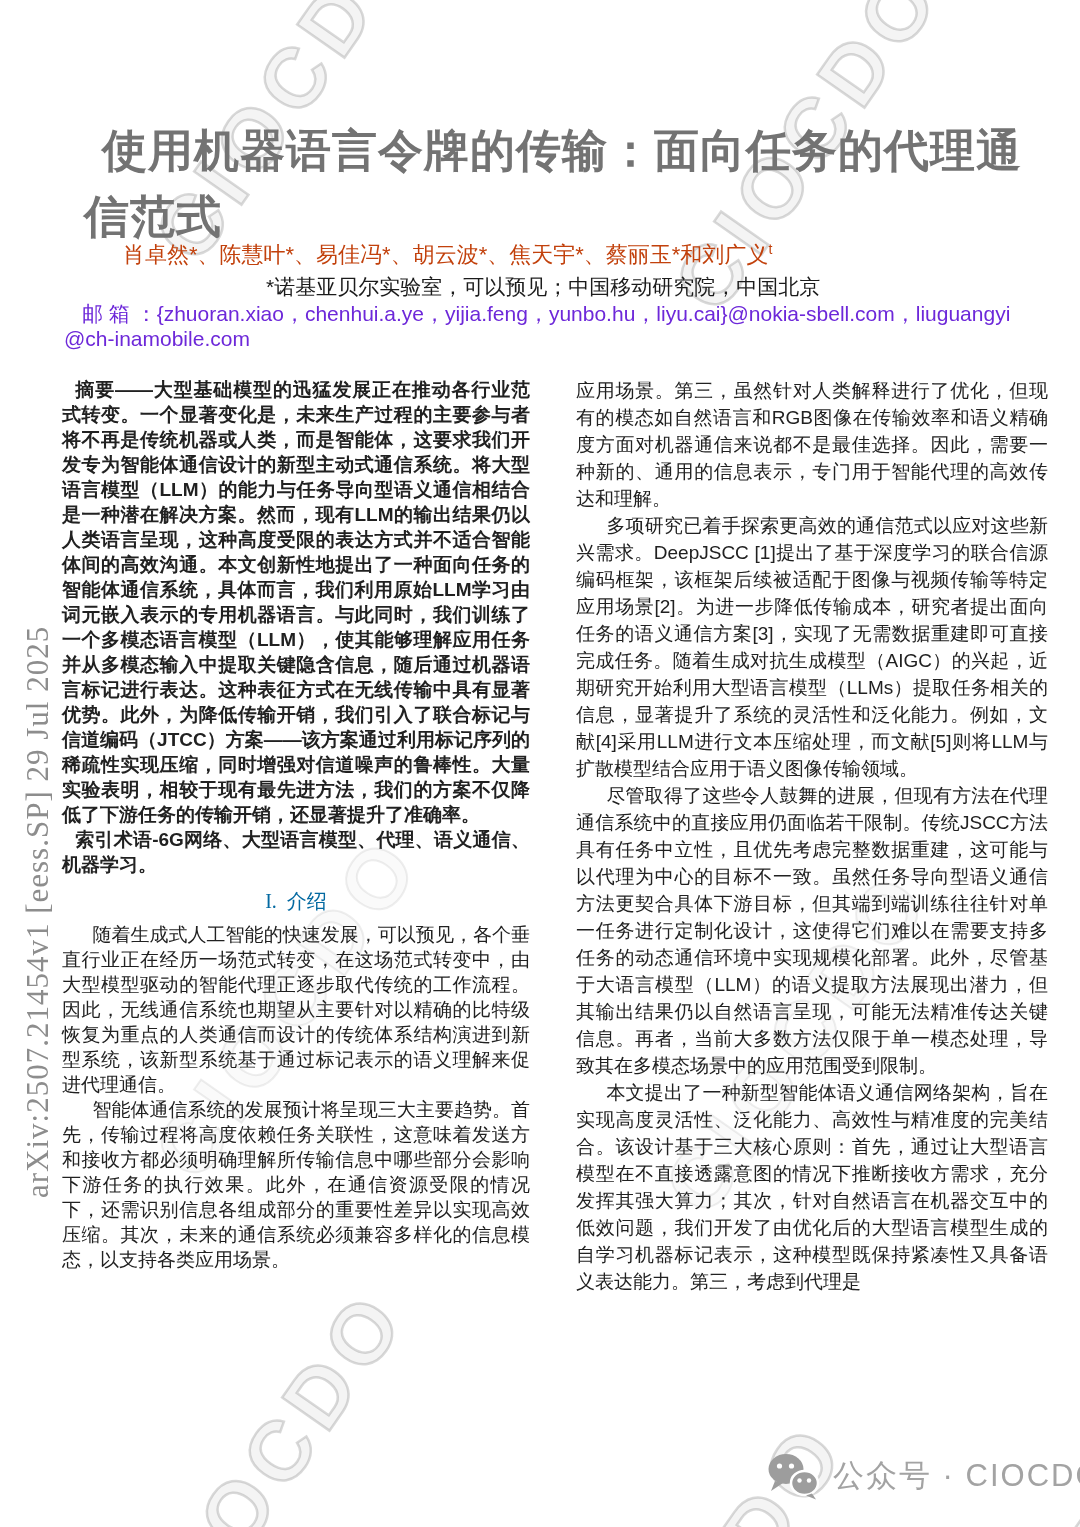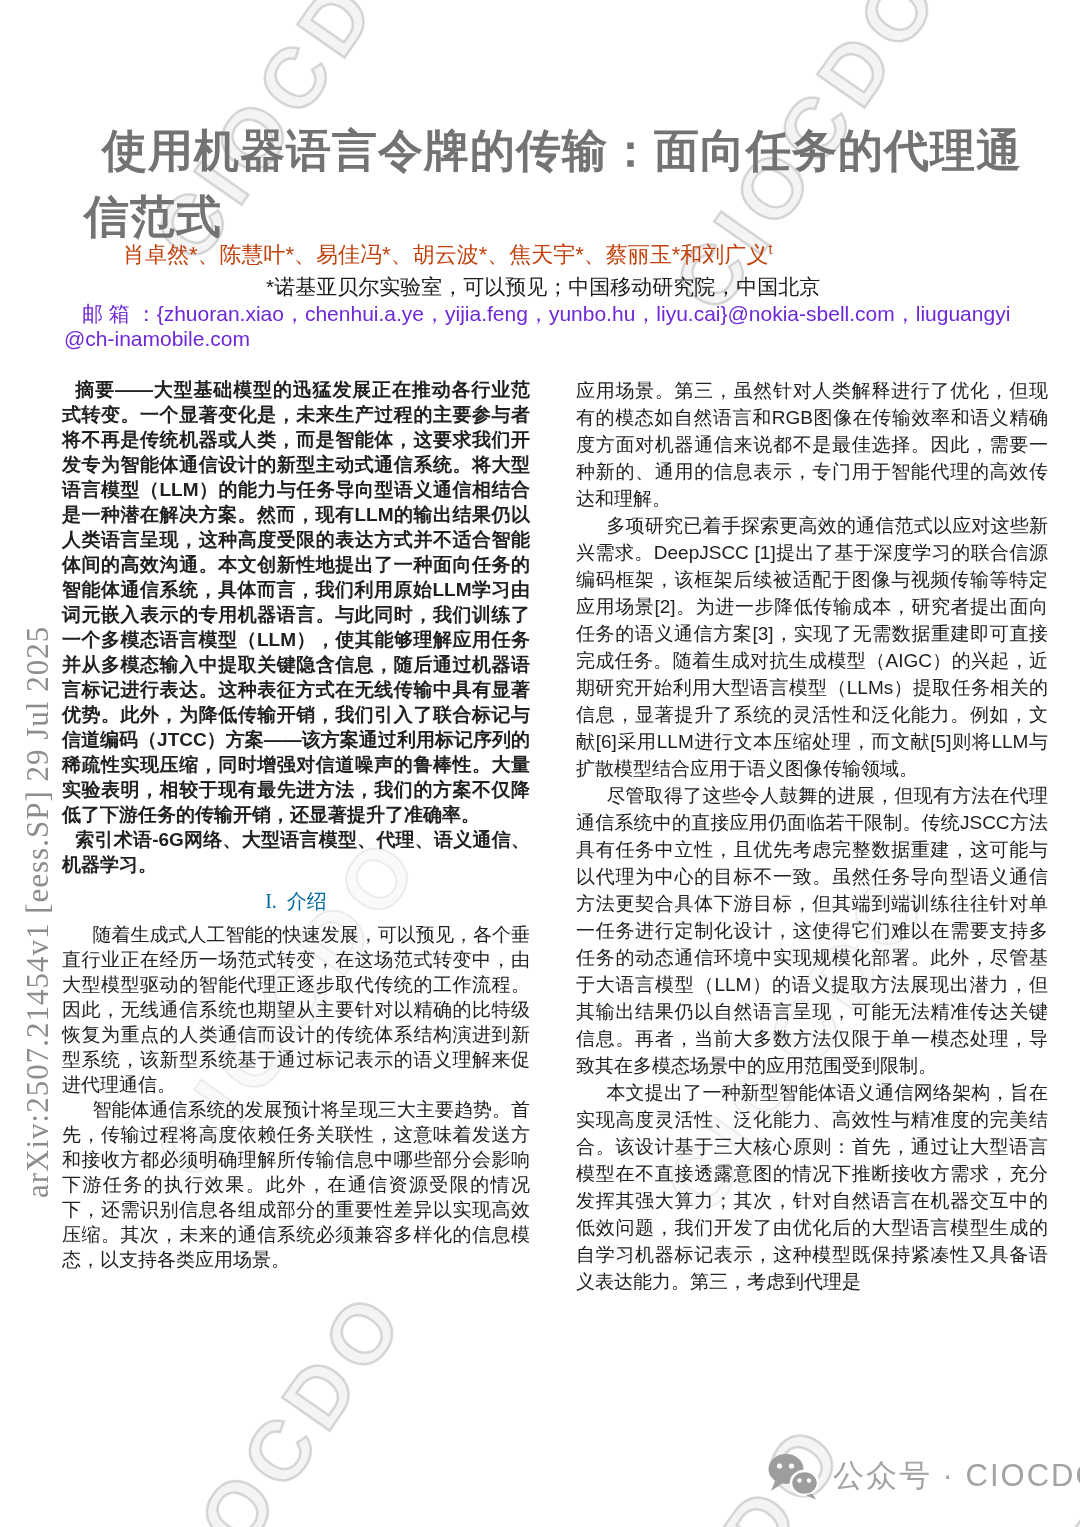--- a/index.html
+++ b/index.html
@@ -147,21 +147,21 @@
   <div class="col col-left">
     <p class="abstract-p"><span>摘要——</span><span>大型基础模型的迅猛发展正在推动各行业范式转变。一个显著变化是，未来生产过程的主要参与者将不再是传统机器或人类，而是智能体，这要求我们开发专为智能体通信设计的新型主动式通信系统。将大型语言模型（LLM）的能力与任务导向型语义通信相结合是一种潜在解决方案。然而，现有LLM的输出结果仍以人类语言呈现，这种高度受限的表达方式并不适合智能体间的高效沟通。本文创新性地提出了一种面向任务的智能体通信系统，具体而言，我们利用原始LLM学习由词元嵌入表示的专用机器语言。与此同时，我们训练了一个多模态语言模型（LLM），使其能够理解应用任务并从多模态输入中提取关键隐含信息，随后通过机器语言标记进行表达。这种表征方式在无线传输中具有显著优势。此外，为降低传输开销，我们引入了联合标记与信道编码（JTCC）方案——该方案通过利用标记序列的稀疏性实现压缩，同时增强对信道噪声的鲁棒性。大量实验表明，相较于现有最先进方法，我们的方案不仅降低了下游任务的传输开销，还显著提升了准确率。</span></p>
     <p class="index-terms">索引术语-6G网络、大型语言模型、代理、语义通信、机器学习。</p>
     <p class="sec-heading"><span class="numeral">I.</span><span>介绍</span></p>
     <p class="indent">随着生成式人工智能的快速发展，可以预见，各个垂直行业正在经历一场范式转变，在这场范式转变中，由大型模型驱动的智能代理正逐步取代传统的工作流程。因此，无线通信系统也期望从主要针对以精确的比特级恢复为重点的人类通信而设计的传统体系结构演进到新型系统，该新型系统基于通过标记表示的语义理解来促进代理通信。</p>
     <p class="indent">智能体通信系统的发展预计将呈现三大主要趋势。首先，传输过程将高度依赖任务关联性，这意味着发送方和接收方都必须明确理解所传输信息中哪些部分会影响下游任务的执行效果。此外，在通信资源受限的情况下，还需识别信息各组成部分的重要性差异以实现高效压缩。其次，未来的通信系统必须兼容多样化的信息模态，以支持各类应用场景。</p>
   </div>
 
   <div class="col col-right">
     <p>应用场景。第三，虽然针对人类解释进行了优化，但现有的模态如自然语言和RGB图像在传输效率和语义精确度方面对机器通信来说都不是最佳选择。因此，需要一种新的、通用的信息表示，专门用于智能代理的高效传达和理解。</p>
-    <p class="indent">多项研究已着手探索更高效的通信范式以应对这些新兴需求。DeepJSCC [1]提出了基于深度学习的联合信源编码框架，该框架后续被适配于图像与视频传输等特定应用场景[2]。为进一步降低传输成本，研究者提出面向任务的语义通信方案[3]，实现了无需数据重建即可直接完成任务。随着生成对抗生成模型（AIGC）的兴起，近期研究开始利用大型语言模型（LLMs）提取任务相关的信息，显著提升了系统的灵活性和泛化能力。例如，文献[6]采用LLM进行文本压缩处理，而文献[5]则将LLM与扩散模型结合应用于语义图像传输领域。</p>
+    <p class="indent">多项研究已着手探索更高效的通信范式以应对这些新兴需求。DeepJSCC [1]提出了基于深度学习的联合信源编码框架，该框架后续被适配于图像与视频传输等特定应用场景[2]。为进一步降低传输成本，研究者提出面向任务的语义通信方案[3]，实现了无需数据重建即可直接完成任务。随着生成对抗生成模型（AIGC）的兴起，近期研究开始利用大型语言模型（LLMs）提取任务相关的信息，显著提升了系统的灵活性和泛化能力。例如，文献[4]采用LLM进行文本压缩处理，而文献[5]则将LLM与扩散模型结合应用于语义图像传输领域。</p>
     <p class="indent">尽管取得了这些令人鼓舞的进展，但现有方法在代理通信系统中的直接应用仍面临若干限制。传统JSCC方法具有任务中立性，且优先考虑完整数据重建，这可能与以代理为中心的目标不一致。虽然任务导向型语义通信方法更契合具体下游目标，但其端到端训练往往针对单一任务进行定制化设计，这使得它们难以在需要支持多任务的动态通信环境中实现规模化部署。此外，尽管基于大语言模型（LLM）的语义提取方法展现出潜力，但其输出结果仍以自然语言呈现，可能无法精准传达关键信息。再者，当前大多数方法仅限于单一模态处理，导致其在多模态场景中的应用范围受到限制。</p>
     <p class="indent">本文提出了一种新型智能体语义通信网络架构，旨在实现高度灵活性、泛化能力、高效性与精准度的完美结合。该设计基于三大核心原则：首先，通过让大型语言模型在不直接透露意图的情况下推断接收方需求，充分发挥其强大算力；其次，针对自然语言在机器交互中的低效问题，我们开发了由优化后的大型语言模型生成的自学习机器标记表示，这种模型既保持紧凑性又具备语义表达能力。第三，考虑到代理是</p>
   </div>
 
   <div class="footer-badge">
     <span>
       <svg width="54" height="48" viewBox="0 0 54 48" xmlns="http://www.w3.org/2000/svg">
         <ellipse cx="20" cy="17" rx="17.5" ry="15" fill="#9d9d9d"></ellipse>
         <polygon points="9,29 5,39 17,31" fill="#9d9d9d"></polygon>
         <circle cx="13.5" cy="14" r="2.6" fill="#ffffff"></circle>

